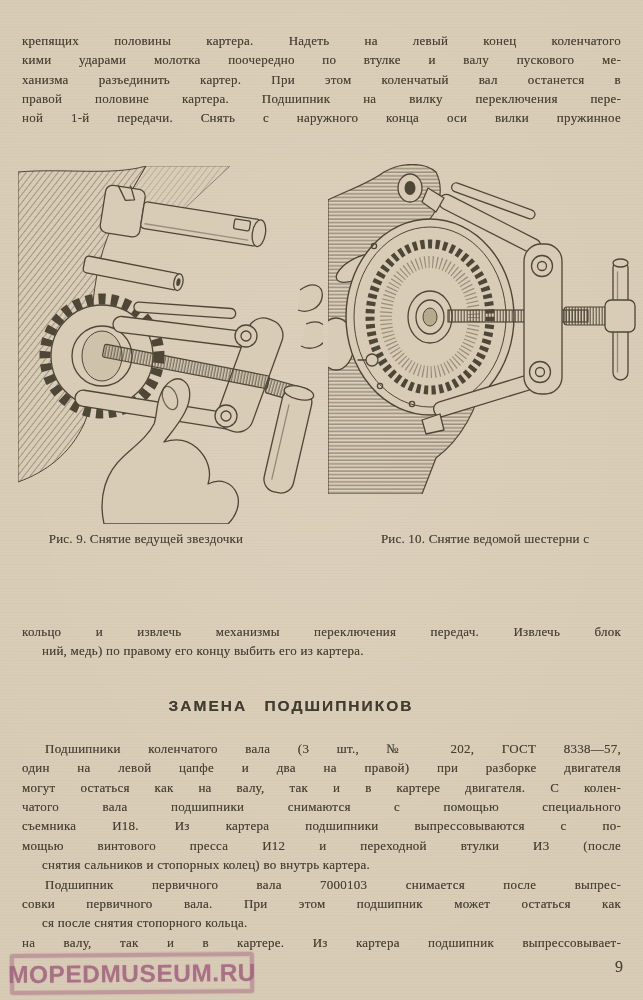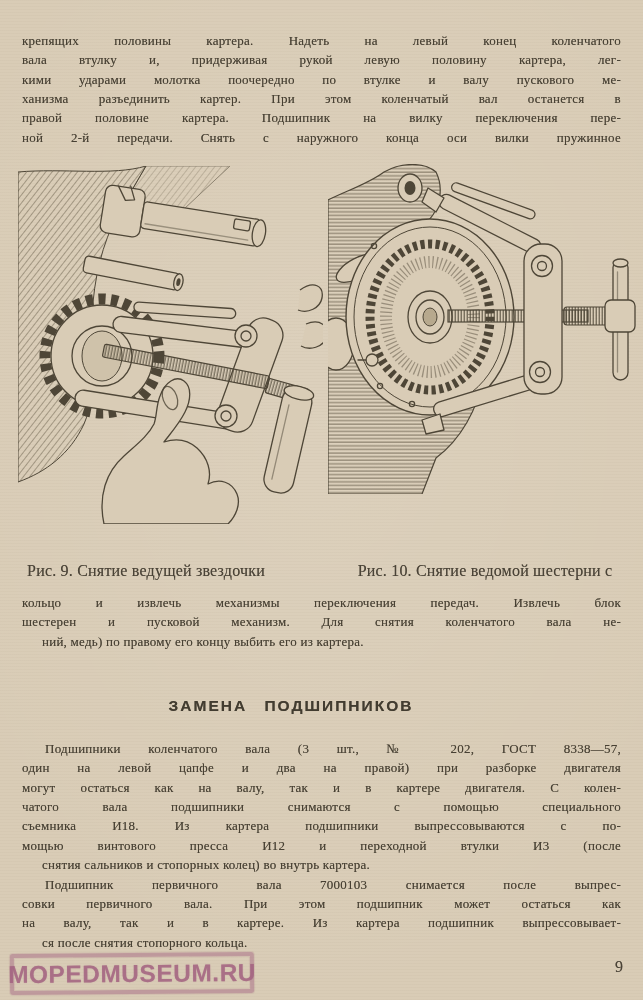--- a/index.html
+++ b/index.html
@@ -17,22 +17,22 @@
   .tblock { position:absolute; left:22px; width:599px; font-size:13px; line-height:19.35px; }
   .tl {
     text-align:justify; text-align-last:justify;
     letter-spacing:0.25px;
     text-shadow:0 0 0.5px rgba(71,64,51,0.55);
     white-space:nowrap; overflow:visible;
   }
   .tl { white-space:normal; }
   .tl.endl { text-align-last:left;margin-left:20px; }
   .tl.ind { text-indent:23px; }
-  .caption { position:absolute; font-size:16px; line-height:19px; color:#4a4337;
-             text-shadow:0 0 0.5px rgba(71,64,51,0.5);margin-top:32px; }
+  .caption { position:absolute; font-size:13px; line-height:19px; color:#4a4337;
+             text-shadow:0 0 0.5px rgba(71,64,51,0.5); }
   .caption .tl { text-align:center; text-align-last:center; letter-spacing:0.2px; }
   .heading {
     position:absolute; left:0; width:582px; text-align:center;
     font-family:"Liberation Sans","DejaVu Sans",sans-serif;
     font-weight:bold; font-size:15.5px; letter-spacing:2px; word-spacing:11px;
     color:#423c30; text-shadow:0 0 0.5px rgba(66,60,48,0.6);
   }
   .figure { position:absolute; }
   .ln { fill:none; stroke:#4e4637; stroke-width:1.3; stroke-linejoin:round; stroke-linecap:round; }
   .fillp { fill:#d9ccb6; stroke:#4e4637; stroke-width:1.3; stroke-linejoin:round; }
@@ -48,25 +48,24 @@
   .pagenum { position:absolute; right:20px; top:958px; font-size:16px; color:#4a4337;
              text-shadow:0 0 0.5px rgba(71,64,51,0.5); }
 </style>
 </head>
 <body>
 
 <div class="page">
 
   <div class="tblock" style="top:31px">
       <div class="tl">крепящих половины картера. Надеть на левый конец коленчатого</div>
-      <div class="tl">вала втулку и, придерживая рукой левую половину картера, лег-</div>
       <div class="tl">кими ударами молотка поочередно по втулке и валу пускового ме-</div>
       <div class="tl">ханизма разъединить картер. При этом коленчатый вал останется в</div>
       <div class="tl">правой половине картера. Подшипник на вилку переключения пере-</div>
-      <div class="tl">ной 2-й передачи. Снять с наружного конца оси вилки пружинное</div>
+      <div class="tl">ной 1-й передачи. Снять с наружного конца оси вилки пружинное</div>
     </div>
 
   <svg class="figure" style="left:18px; top:166px" width="305" height="358" viewBox="0 0 305 358">
     <defs>
       <pattern id="a-hd" patternUnits="userSpaceOnUse" width="5" height="5" patternTransform="rotate(38)">
         <line x1="0" y1="0" x2="0" y2="5" stroke="#695f4c" stroke-width="1"></line>
       </pattern>
       <pattern id="a-th" patternUnits="userSpaceOnUse" width="3" height="16">
         <line x1="1.2" y1="0" x2="1.2" y2="16" stroke="#4e4637" stroke-width="1"></line>
       </pattern>
@@ -195,43 +194,42 @@
   </svg>
 
   <div class="caption" style="left:10px; top:529px; width:272px">
     <div class="tl">Рис. 9. Снятие ведущей звездочки</div>
   </div>
 
   <div class="caption" style="left:332px; top:529px; width:306px">
       <div class="tl">Рис. 10. Снятие ведомой шестерни с</div>
     </div>
 
-  <div class="tblock" style="top:593px">
+  <div class="tblock" style="top:622px">
       <div class="tl">кольцо и извлечь механизмы переключения передач. Извлечь блок</div>
-      <div class="tl">шестерен и пусковой механизм. Для снятия коленчатого вала не-</div>
       <div class="tl endl">ний, медь) по правому его концу выбить его из картера.</div>
     </div>
 
   <div class="heading" style="top:697px">ЗАМЕНА ПОДШИПНИКОВ</div>
 
   <div class="tblock" style="top:739px">
       <div class="tl ind">Подшипники коленчатого вала (3 шт., № 202, ГОСТ 8338—57,</div>
       <div class="tl">один на левой цапфе и два на правой) при разборке двигателя</div>
       <div class="tl">могут остаться как на валу, так и в картере двигателя. С колен-</div>
       <div class="tl">чатого вала подшипники снимаются с помощью специального</div>
       <div class="tl">съемника И18. Из картера подшипники выпрессовываются с по-</div>
       <div class="tl">мощью винтового пресса И12 и переходной втулки И3 (после</div>
       <div class="tl endl">снятия сальников и стопорных колец) во внутрь картера.</div>
     </div>
 
   <div class="tblock" style="top:874.5px">
       <div class="tl ind">Подшипник первичного вала 7000103 снимается после выпрес-</div>
       <div class="tl">совки первичного вала. При этом подшипник может остаться как</div>
+      <div class="tl endl">ся после снятия стопорного кольца.</div>
       <div class="tl">на валу, так и в картере. Из картера подшипник выпрессовывает-</div>
-      <div class="tl endl">ся после снятия стопорного кольца.</div>
     </div>
 
   <div class="watermark">
     <span>MOPEDMUSEUM.RU</span>
   </div>
 
   <div class="pagenum">9</div>
 
 </div>
 

